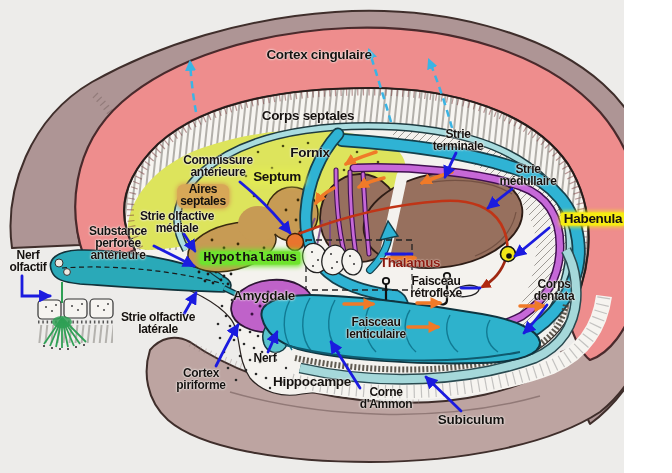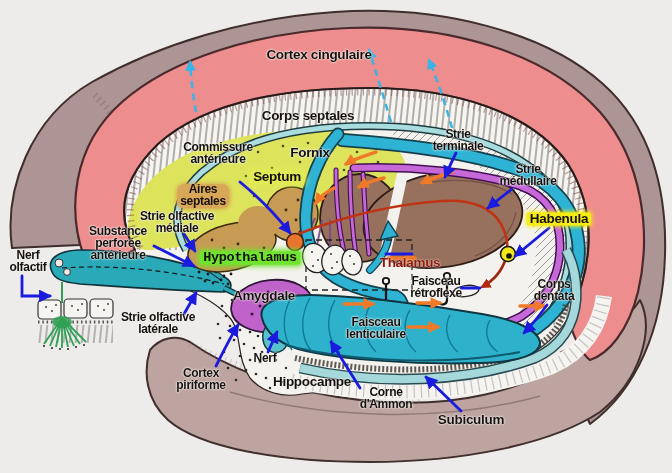--- a/index.html
+++ b/index.html
@@ -1,32 +1,32 @@
 <!DOCTYPE html>
 <html style="--c-background: #edecea; --c-brain-back-mauve: #ae9595; --c-temporal-lobe-mauve: #bda4a1; --c-cortex-pink: #ee8d8d; --c-corpus-callosum-white: #f7f5f1; --c-band-light-cyan: #a9dcdf; --c-pathway-cyan: #2fb3d4; --c-stria-purple: #c668d8; --c-stria-red: #c03416; --c-septal-yellow-green: #dde45c; --c-hypothalamus-tan: #c79b54; --c-commissure-orange: #e9742e; --c-thalamus-brown: #97705e; --c-amygdala-purple: #bf62c9; --c-hippocampus-teal: #2eb2cc; --c-fascia-light-teal: #a5d8da; --c-habenula-yellow: #f2e618; --c-label-arrow-blue: #1b1bdf; --c-flow-arrow-orange: #f07a28; --c-ascending-arrow-cyan: #3ab4e4; --c-thalamus-text-maroon: #8a1a10; --c-highlight-green: #6fe42e; --c-highlight-yellow: #f6ec13; --c-highlight-tan: #d8a757; --c-highlight-septum: #e2ea55; --c-olfactory-green: #2fa055;"><head>
 <meta charset="utf-8">
 <style>
   html,body{margin:0;padding:0;}
   #stage{
-    position:relative;width:672px;height:473px;overflow:hidden;
+    position:relative;width:624px;height:473px;overflow:hidden;
     background:var(--c-background,#edecea);
     font-family:"Liberation Sans",sans-serif;
   }
   #stage svg{position:absolute;left:0;top:0;}
   .lbl{
     position:absolute;transform:translate(-50%,-50%);
     font:bold 12px/0.98 "Liberation Sans",sans-serif;
     color:#15110f;text-align:center;white-space:pre-line;letter-spacing:-0.3px;
     text-shadow:0 0 2px rgba(248,246,242,.95),0 0 1px rgba(248,246,242,.95),0 0 3px rgba(248,246,242,.7);
     z-index:5;pointer-events:none;
   }
   .lbl--big{font-size:13.5px;}
   .lbl--hl{padding:0 3px;border-radius:2px;text-shadow:none;}
   .lbl--hl-green{background:var(--c-highlight-green,#6fe42e);box-shadow:0 0 5px 2px var(--c-highlight-green,#6fe42e);font-family:Liberation Mono, monospace;}
-  .lbl--hl-yellow{background:var(--c-highlight-yellow,#f6ec13);box-shadow:0 0 4px 1px var(--c-highlight-yellow,#f6ec13);}
+  .lbl--hl-yellow{background:var(--c-highlight-yellow,#f6ec13);box-shadow:0 0 4px 1px var(--c-highlight-yellow,#f6ec13);margin-left:34px;}
   .lbl--hl-septum{background:var(--c-highlight-septum,#e2ea55);box-shadow:0 0 5px 2px var(--c-highlight-septum,#e2ea55);text-align:right;}
   .lbl--hl-tan{background:var(--c-highlight-tan,#d8a757);box-shadow:0 0 4px 1px var(--c-highlight-tan,#d8a757);border-radius:7px;}
   .lbl--maroon{color:var(--c-thalamus-text-maroon,#8a1a10);font-size:13.5px;
     text-shadow:0 0 2px rgba(255,226,216,.9),0 0 1px rgba(255,226,216,.9);margin-top:42px;}
 </style>
 </head>
 <body>
 
 <div id="stage">
 <svg width="672" height="473" viewBox="0 0 672 473">
@@ -379,21 +379,21 @@
     <path d="M 512 189 C 503 196 494 203 488 208" marker-end="url(#mBlue)"></path>
     <path d="M 456 153 C 452 161 448 170 445 177" marker-end="url(#mBlue)"></path>
     <line x1="412" y1="254" x2="386" y2="254"></line>
     <line x1="461" y1="288" x2="480" y2="288"></line>
   </g>
 </svg>
 
   <div class="lbl lbl--big" style="left:319px;top:55px">Cortex cingulaire</div>
   <div class="lbl lbl--big" style="left:308px;top:116px">Corps septales</div>
   <div class="lbl lbl--big" style="left:310px;top:153px">Fornix</div>
-  <div class="lbl" style="left:218px;top:154px">Commissure
+  <div class="lbl" style="left:218px;top:167px">Commissure
 antérieure</div>
   <div class="lbl lbl--big lbl--hl lbl--hl-septum" style="left:277px;top:177px">Septum</div>
   <div class="lbl lbl--hl lbl--hl-tan" style="left:203px;top:196px">Aires
 septales</div>
   <div class="lbl" style="left:177px;top:223px">Strie olfactive
 médiale</div>
   <div class="lbl" style="left:118px;top:244px">Substance
 perforée
 antérieure</div>
   <div class="lbl" style="left:28px;top:262px">Nerf

